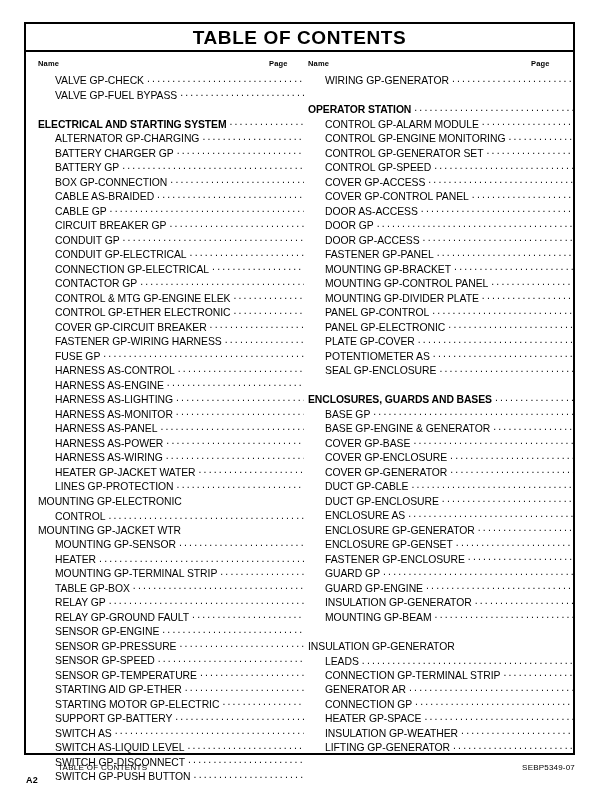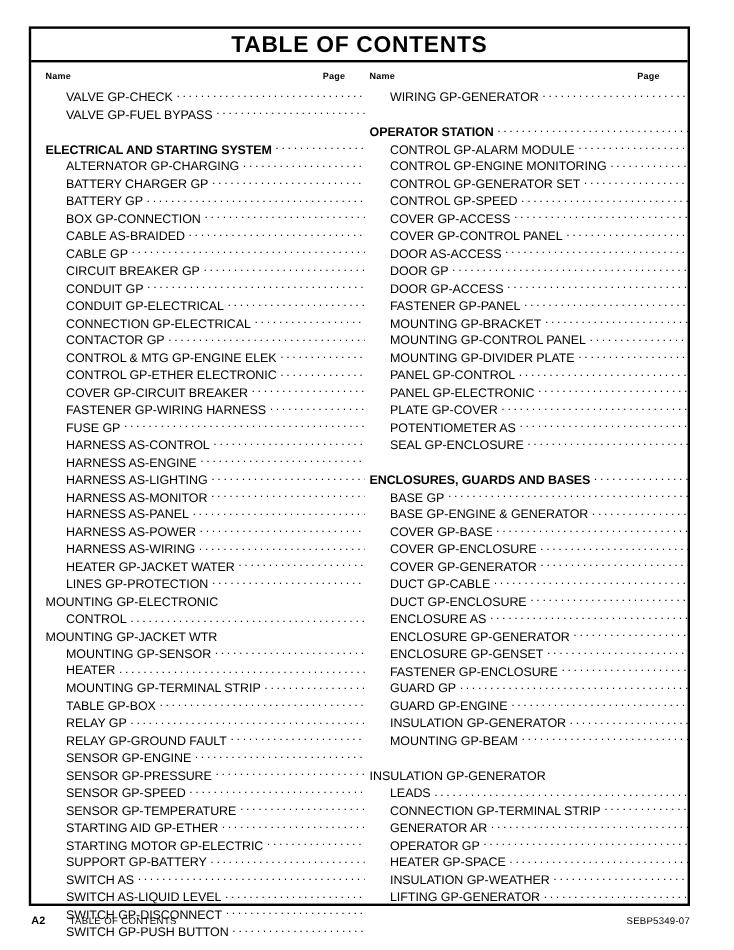--- a/index.html
+++ b/index.html
@@ -145,21 +145,21 @@
     position: absolute;
     left: 24px;
     top: 762px;
     width: 551px;
     height: 20px;
     font-size: 8px;
   }
   .footer .fpage {
     position: absolute;
     left: 2px;
-    top: 0;
+    top: 13px;
     font-weight: bold;
     font-size: 9px;
     letter-spacing: 0.2px;
   }
   .footer .ftitle {
     position: absolute;
     left: 34px;
     top: 1px;
     letter-spacing: 0.3px;
   }
@@ -628,21 +628,21 @@
             <span class="label">CONNECTION GP-TERMINAL STRIP</span>
             <span class="leader"></span>
             <span class="page">507</span>
           </div>
           <div class="row entry">
             <span class="label">GENERATOR AR</span>
             <span class="leader"></span>
             <span class="page">517</span>
           </div>
           <div class="row entry">
-            <span class="label">OPERATOR GP</span>
+            <span class="label">CONNECTION GP</span>
             <span class="leader"></span>
             <span class="page">521</span>
           </div>
           <div class="row entry">
             <span class="label">HEATER GP-SPACE</span>
             <span class="leader"></span>
             <span class="page">570</span>
           </div>
           <div class="row entry">
             <span class="label">INSULATION GP-WEATHER</span>

